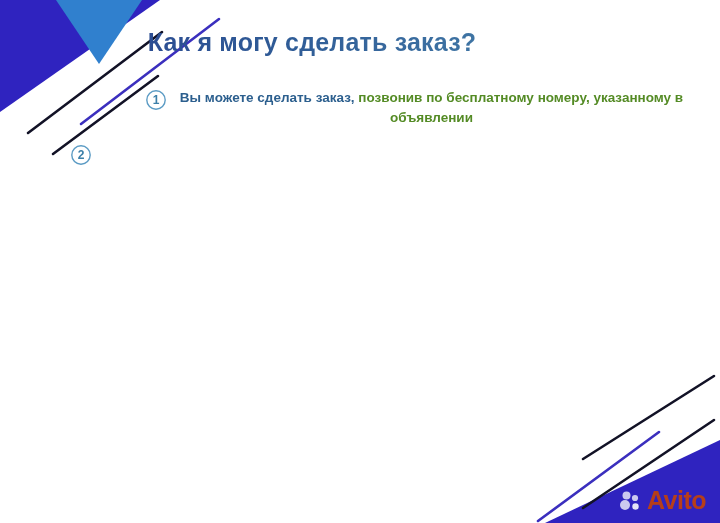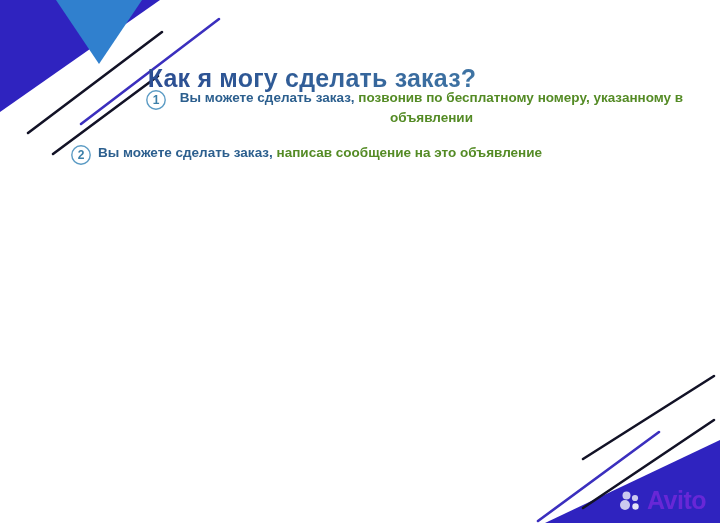--- a/index.html
+++ b/index.html
@@ -34,21 +34,20 @@
     text-align: center;
     font-size: 25px;
     font-weight: bold;
     letter-spacing: 0.2px;
     background: linear-gradient(90deg, #2a3f8f 0%, #2f5b96 45%, #4a86ad 100%);
     -webkit-background-clip: text;
     background-clip: text;
     color: transparent;
     -webkit-text-fill-color: transparent;
     white-space: nowrap;
-    margin-top: 36px;
   }
 
   
   .list {
     position: absolute;
     left: 70px;
     top: 88px;
     width: 620px;
   }
   .item {
@@ -84,21 +83,21 @@
     bottom: 10px;
     display: flex;
     align-items: center;
     gap: 3px;
     opacity: 0.92;
   }
   .wm-mark { width: 26px; height: 22px; display: block; }
   .wm-text {
     font-size: 25px;
     font-weight: bold;
-    color: #6d28d9;
+    color: #c2410c;
     letter-spacing: -0.5px;
     line-height: 1;
   }
 </style>
 </head>
 <body>
 
 <div id="slide">
 
   <svg class="deco-layer" viewBox="0 0 720 523">
@@ -132,21 +131,20 @@
       <span class="item-text"><span>Вы можете сделать заказ, </span><span class="hl">позвонив по бесплатному номеру, указанному в объявлении</span></span>
     </div>
 
     <div class="item item-2">
       <span class="badge">
         <svg viewBox="0 0 22 22" width="22" height="22">
           <circle cx="11" cy="11" r="9.2" fill="none" stroke="#5b9bc4" stroke-width="1.4"></circle>
           <text x="11" y="15.4" text-anchor="middle" font-family="Liberation Sans, sans-serif" font-size="12" font-weight="bold" fill="#3b7fa8">2</text>
         </svg>
       </span>
-      <span class="item-text"><span>Вы можете сделать заказ, </span><span class="hl">написав сообщение на это объявление</span></span>
     </div>
 
   </div>
 
   <div class="watermark">
     <span>
       <svg class="wm-mark" viewBox="0 0 26 22">
         <circle cx="8.5" cy="5.5" r="4.0" fill="#ffffff" opacity="0.82"></circle>
         <circle cx="17.0" cy="8.0" r="3.1" fill="#ffffff" opacity="0.82"></circle>
         <circle cx="7.0" cy="15.0" r="5.0" fill="#ffffff" opacity="0.82"></circle>

